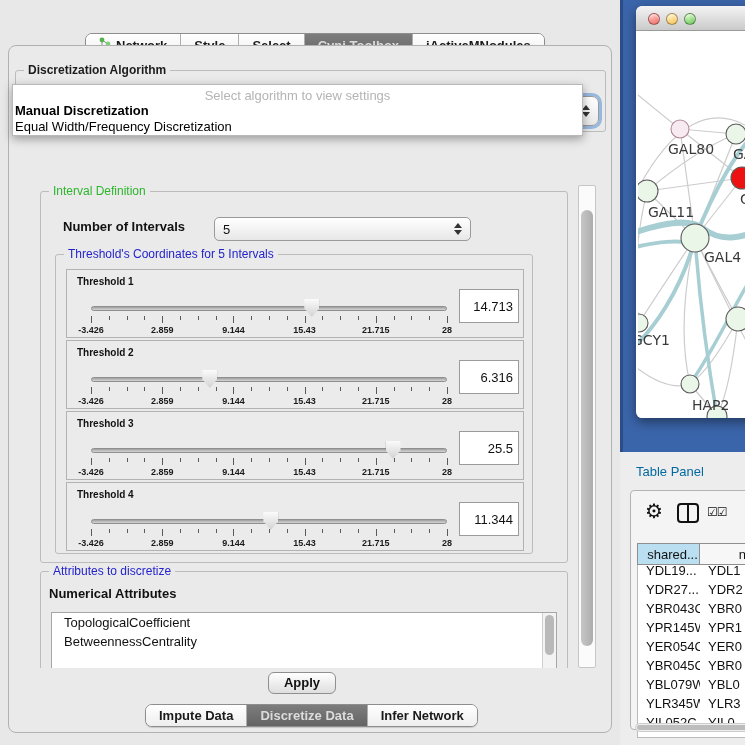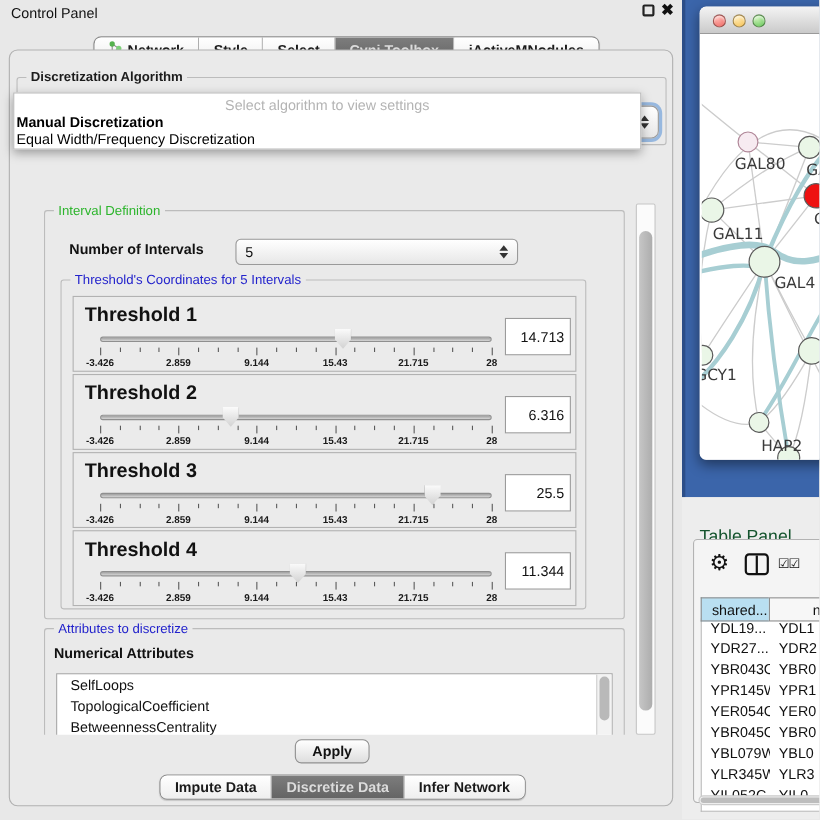--- a/index.html
+++ b/index.html
@@ -40,21 +40,21 @@
   .popup-item { font-size:13px; line-height:16px; padding-left:2px; color:#000; }
   .popup-item.first { font-weight:bold; }
 
   
   .viewport { position:absolute; left:0; top:185px; width:578px; height:483px; overflow:hidden; }
   .vscroll { position:absolute; left:578px; top:185px; width:18px; height:483px; background:#fbfbfb; border:1px solid #c6c6c6; border-radius:2px; }
   .vscroll .thumb { position:absolute; left:2px; top:24px; width:12px; height:436px; border-radius:6px; background:linear-gradient(90deg,#c6c6c6,#adadad); }
 
   
   .th-panel { position:absolute; left:10px; width:458px; height:69px; border:1px solid #b2b2b2; background:#ebebeb; }
-  .th-title { position:absolute; left:10px; top:6px; font-size:18px; font-weight:bold; color:#111; }
+  .th-title { position:absolute; left:10px; top:6px; font-size:10px; font-weight:bold; color:#111; }
   .th-track { position:absolute; left:24px; top:36px; width:356px; height:5px; border-radius:3px; border:1px solid #8f8f8f; background:linear-gradient(#9f9f9f,#d6d6d6); }
   .th-thumb { position:absolute; top:29px; width:15px; height:18px; background:linear-gradient(#fbfbfb,#d2d2d2); clip-path:polygon(0 0,100% 0,100% 52%,50% 100%,0 52%); filter:drop-shadow(0 0 1px #777); }
   .th-ticks { position:absolute; left:24px; top:46px; width:356px; height:8px; }
   .tick { position:absolute; top:0; width:1px; background:#5a5a5a; }
   .tick.minor { height:4px; }
   .tick.major { height:7px; }
   .th-labels { position:absolute; left:24px; top:55px; width:356px; height:11px; }
   .th-lab { position:absolute; transform:translateX(-50%); font-size:9px; font-weight:bold; color:#1a1a1a; white-space:nowrap; }
   .th-value { position:absolute; left:392px; top:19px; width:60px; height:34px; background:#ffffff; border:1px solid #9b9b9b; font-size:13px; color:#111; text-align:right; padding:9px 5px 0 0; }
 
@@ -68,21 +68,21 @@
   .apply-btn { position:absolute; left:268px; top:672px; width:68px; height:22px; border:1px solid #8f8f8f; border-radius:6px; background:linear-gradient(#ffffff,#dedede); font-size:13px; font-weight:600; color:#111; text-align:center; line-height:20px; }
 
   
   .desktop { position:absolute; left:620px; top:0; width:125px; height:452px; background:#3b65aa; border-left:3px solid #2c4e88; }
   .net-window { position:absolute; left:13px; top:6px; width:130px; height:412px; border-radius:6px 0 0 6px; box-shadow:0 4px 12px rgba(0,0,0,.45); background:#ffffff; overflow:hidden; }
   .net-titlebar { position:absolute; left:0; top:0; width:100%; height:25px; background:linear-gradient(#f4f4f4,#cacaca); border-bottom:1px solid #9a9a9a; border-radius:6px 0 0 0; }
   .light { position:absolute; top:7px; width:12px; height:12px; border-radius:50%; border:1px solid rgba(0,0,0,.35); box-shadow:inset 0 2px 2px rgba(255,255,255,.6); }
   .net-canvas { position:absolute; left:2px; top:26px; width:128px; height:386px; background:#ffffff; }
 
   .table-panel-area { position:absolute; left:620px; top:452px; width:125px; height:293px; background:#ededed; }
-  .tp-title { position:absolute; left:16px; top:12px; font-size:16px; color:#14532d;margin-top:16px; }
+  .tp-title { position:absolute; left:16px; top:12px; font-size:13px; color:#0369a1; }
   .tp-panel { position:absolute; left:10px; top:38px; width:130px; height:240px; background:#f4f4f4; border:1px solid #b3b3b3; border-radius:4px; }
   .tp-toolbar { position:absolute; left:0; top:0; width:100%; height:44px; }
   .gear { position:absolute; left:14px; top:8px; font-size:20px; color:#111; }
   .cols-icon { position:absolute; left:46px; top:12px; width:22px; height:20px; border:2px solid #111; border-radius:4px; }
   .cols-icon::after { content:""; position:absolute; left:8px; top:0; width:2px; height:16px; background:#111; }
   .checks { position:absolute; left:76px; top:14px; font-size:12px; letter-spacing:-1px; color:#111; }
   .tp-table { position:absolute; left:6px; top:52px; width:160px; }
   .tp-row { display:flex; height:19px; }
   .tp-cell { font-size:13px; color:#111; padding:1px 0 0 8px; width:62px; overflow:hidden; white-space:nowrap; }
   .tp-head .tp-cell { height:22px; border:1px solid #8f8f8f; border-right:none; text-align:center; padding-top:3px; }
@@ -90,25 +90,20 @@
   .tp-head .tp-cell:last-child { background:#f7f7f7; border-right:1px solid #8f8f8f; width:86px; }
   .tp-body { background:#ffffff; border:1px solid #bbb; border-top:none; height:176px; overflow:hidden; }
   .hscroll { position:absolute; left:4px; top:232px; width:122px; height:9px; background:#eeeeee; border:1px solid #cccccc; border-radius:5px; }
   .hscroll .thumb { position:absolute; left:1px; top:1px; width:112px; height:5px; border-radius:3px; background:#bdbdbd; }
 </style>
 </head>
 <body>
 
 <div id="page">
 
-  <div class="cp-titlebar">
-    <div class="cp-title">Control Panel</div>
-    <div class="cp-float"></div>
-    <div class="cp-close">✖</div>
-  </div>
 
   <div class="segbar" id="top-tabs">
       <div class="seg">
         <span><svg width="12" height="16" viewBox="0 0 12 16">
             <line x1="3" y1="4" x2="9" y2="8" stroke="#8a8a8a"></line>
             <line x1="3" y1="12" x2="9" y2="8" stroke="#8a8a8a"></line>
             <line x1="3" y1="4" x2="3" y2="12" stroke="#8a8a8a"></line>
             <circle cx="3" cy="4" r="2.4" fill="#55b24e"></circle>
             <circle cx="3" cy="12" r="2.4" fill="#55b24e"></circle>
             <circle cx="9" cy="8" r="2.4" fill="#7ed07a"></circle>
@@ -320,21 +315,20 @@
   </div>
 </div>
       </div>
     </div>
 
     <div class="group" style="left:40px; top:386px; width:528px; height:150px; background:#eaeaea;">
       <span class="gtitle t-blue">Attributes to discretize</span>
       <span class="attr-sub">Numerical Attributes</span>
       <div class="attr-list">
         <div id="attr-items">
-            <div class="attr-item">SelfLoops</div>
             <div class="attr-item">TopologicalCoefficient</div>
             <div class="attr-item">BetweennessCentrality</div>
           </div>
         <div class="attr-scroll">
             <div class="thumb"></div>
           </div>
       </div>
     </div>
   </div>
 

